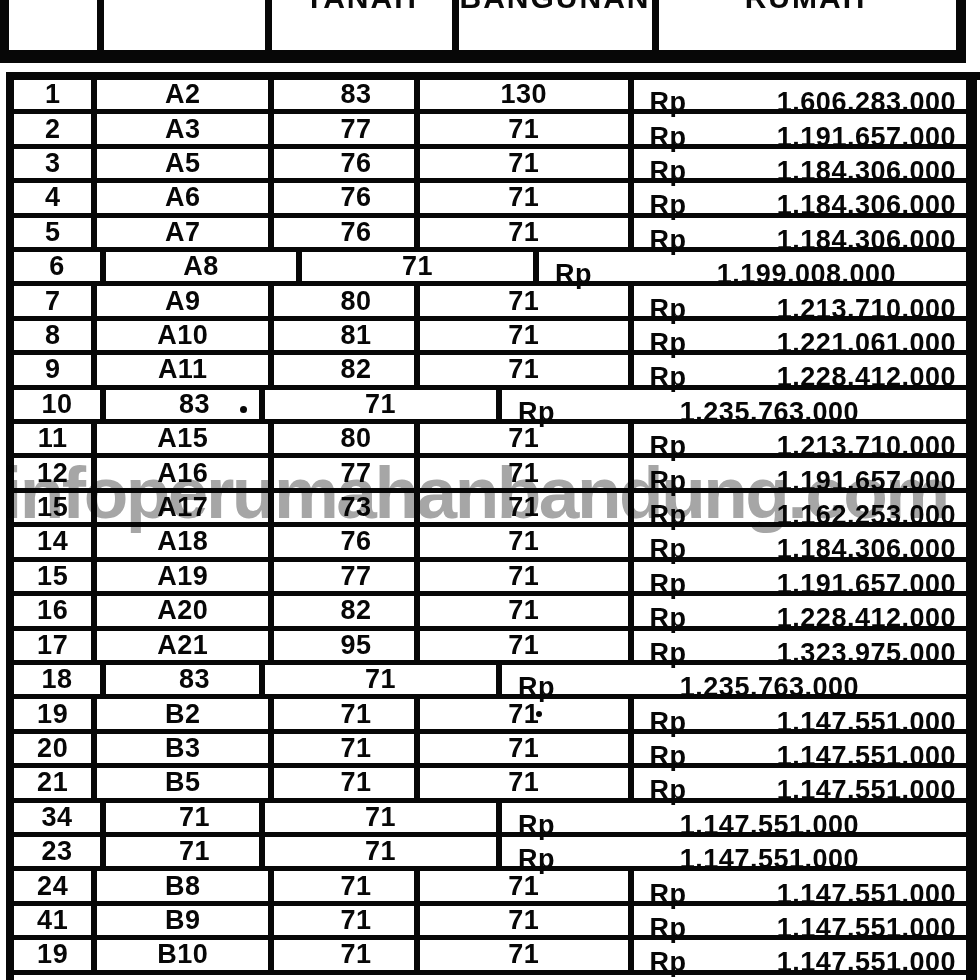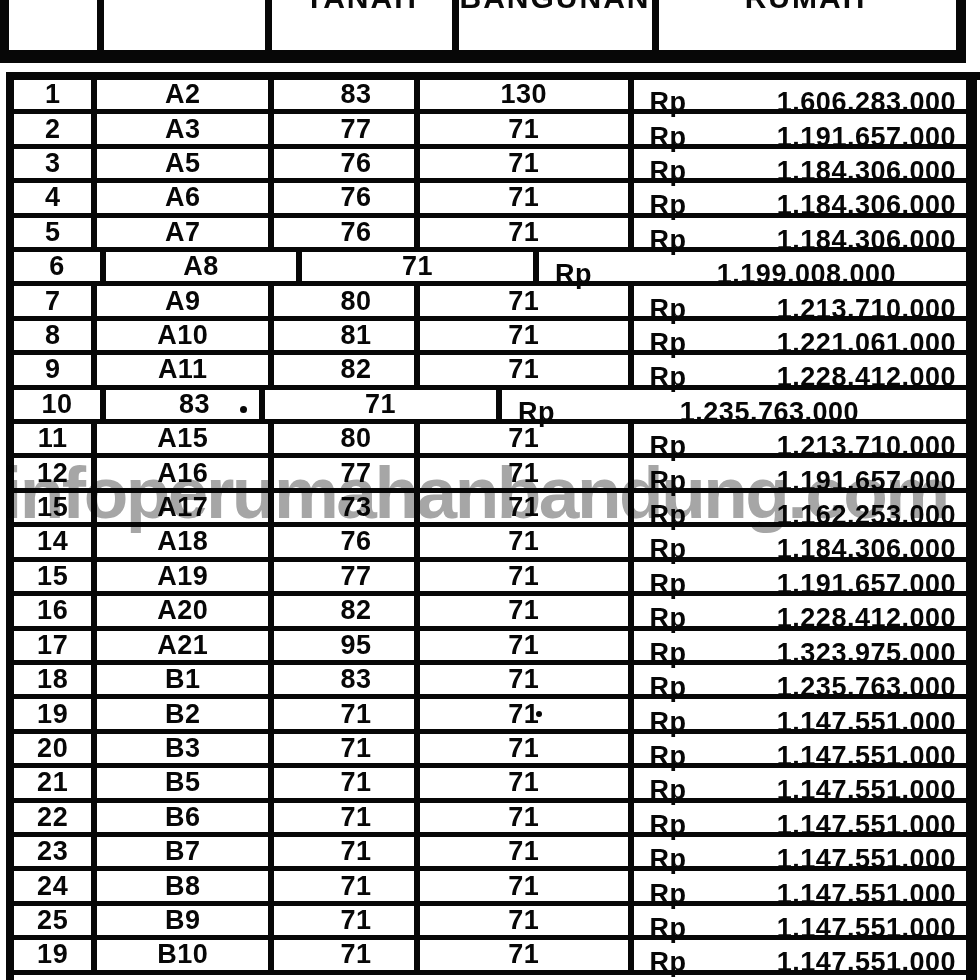--- a/index.html
+++ b/index.html
@@ -254,21 +254,20 @@
       <div class="c c-tanah">95</div>
       <div class="c c-bangunan">71</div>
       <div class="c c-price">
         <span class="rp">Rp</span>
         <span class="amount">1.323.975.000</span>
       </div>
     </div>
 
     <div class="row">
       <div class="c c-no">18</div>
-      <div class="c c-block">B1</div>
       <div class="c c-tanah">83</div>
       <div class="c c-bangunan">71</div>
       <div class="c c-price">
         <span class="rp">Rp</span>
         <span class="amount">1.235.763.000</span>
       </div>
     </div>
 
     <div class="row">
       <div class="c c-no">19</div>
@@ -297,54 +296,52 @@
       <div class="c c-block">B5</div>
       <div class="c c-tanah">71</div>
       <div class="c c-bangunan">71</div>
       <div class="c c-price">
         <span class="rp">Rp</span>
         <span class="amount">1.147.551.000</span>
       </div>
     </div>
 
     <div class="row">
-      <div class="c c-no">22</div>
-      <div class="c c-block">B6</div>
+      <div class="c c-no">34</div>
       <div class="c c-tanah">71</div>
       <div class="c c-bangunan">71</div>
       <div class="c c-price">
         <span class="rp">Rp</span>
         <span class="amount">1.147.551.000</span>
       </div>
     </div>
 
     <div class="row">
       <div class="c c-no">23</div>
-      <div class="c c-block">B7</div>
       <div class="c c-tanah">71</div>
       <div class="c c-bangunan">71</div>
       <div class="c c-price">
         <span class="rp">Rp</span>
         <span class="amount">1.147.551.000</span>
       </div>
     </div>
 
     <div class="row">
       <div class="c c-no">24</div>
       <div class="c c-block">B8</div>
       <div class="c c-tanah">71</div>
       <div class="c c-bangunan">71</div>
       <div class="c c-price">
         <span class="rp">Rp</span>
         <span class="amount">1.147.551.000</span>
       </div>
     </div>
 
     <div class="row">
-      <div class="c c-no">25</div>
+      <div class="c c-no">41</div>
       <div class="c c-block">B9</div>
       <div class="c c-tanah">71</div>
       <div class="c c-bangunan">71</div>
       <div class="c c-price">
         <span class="rp">Rp</span>
         <span class="amount">1.147.551.000</span>
       </div>
     </div>
 
     <div class="row">

